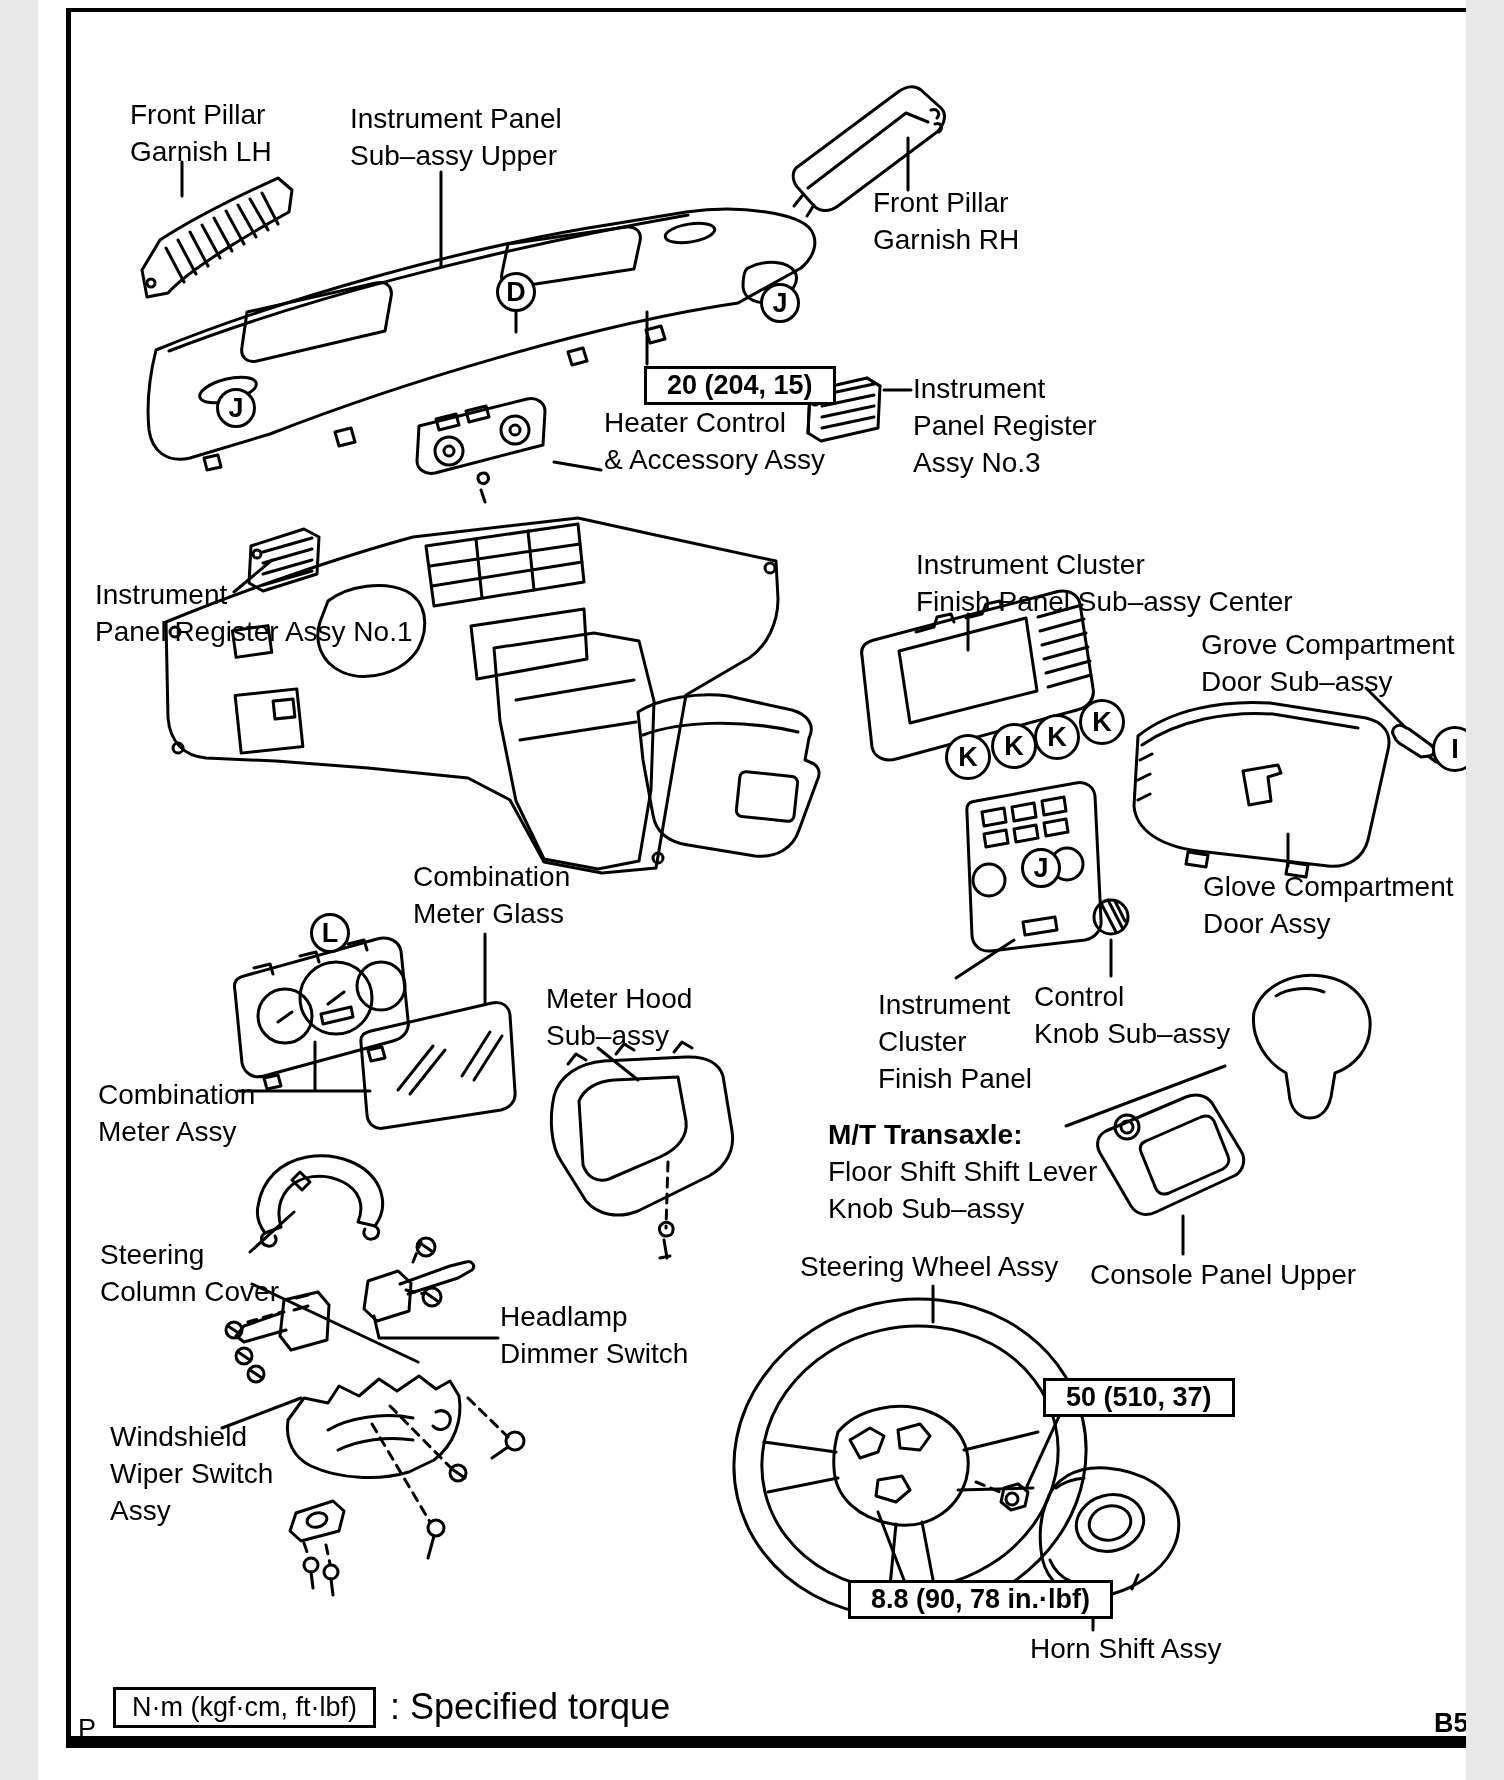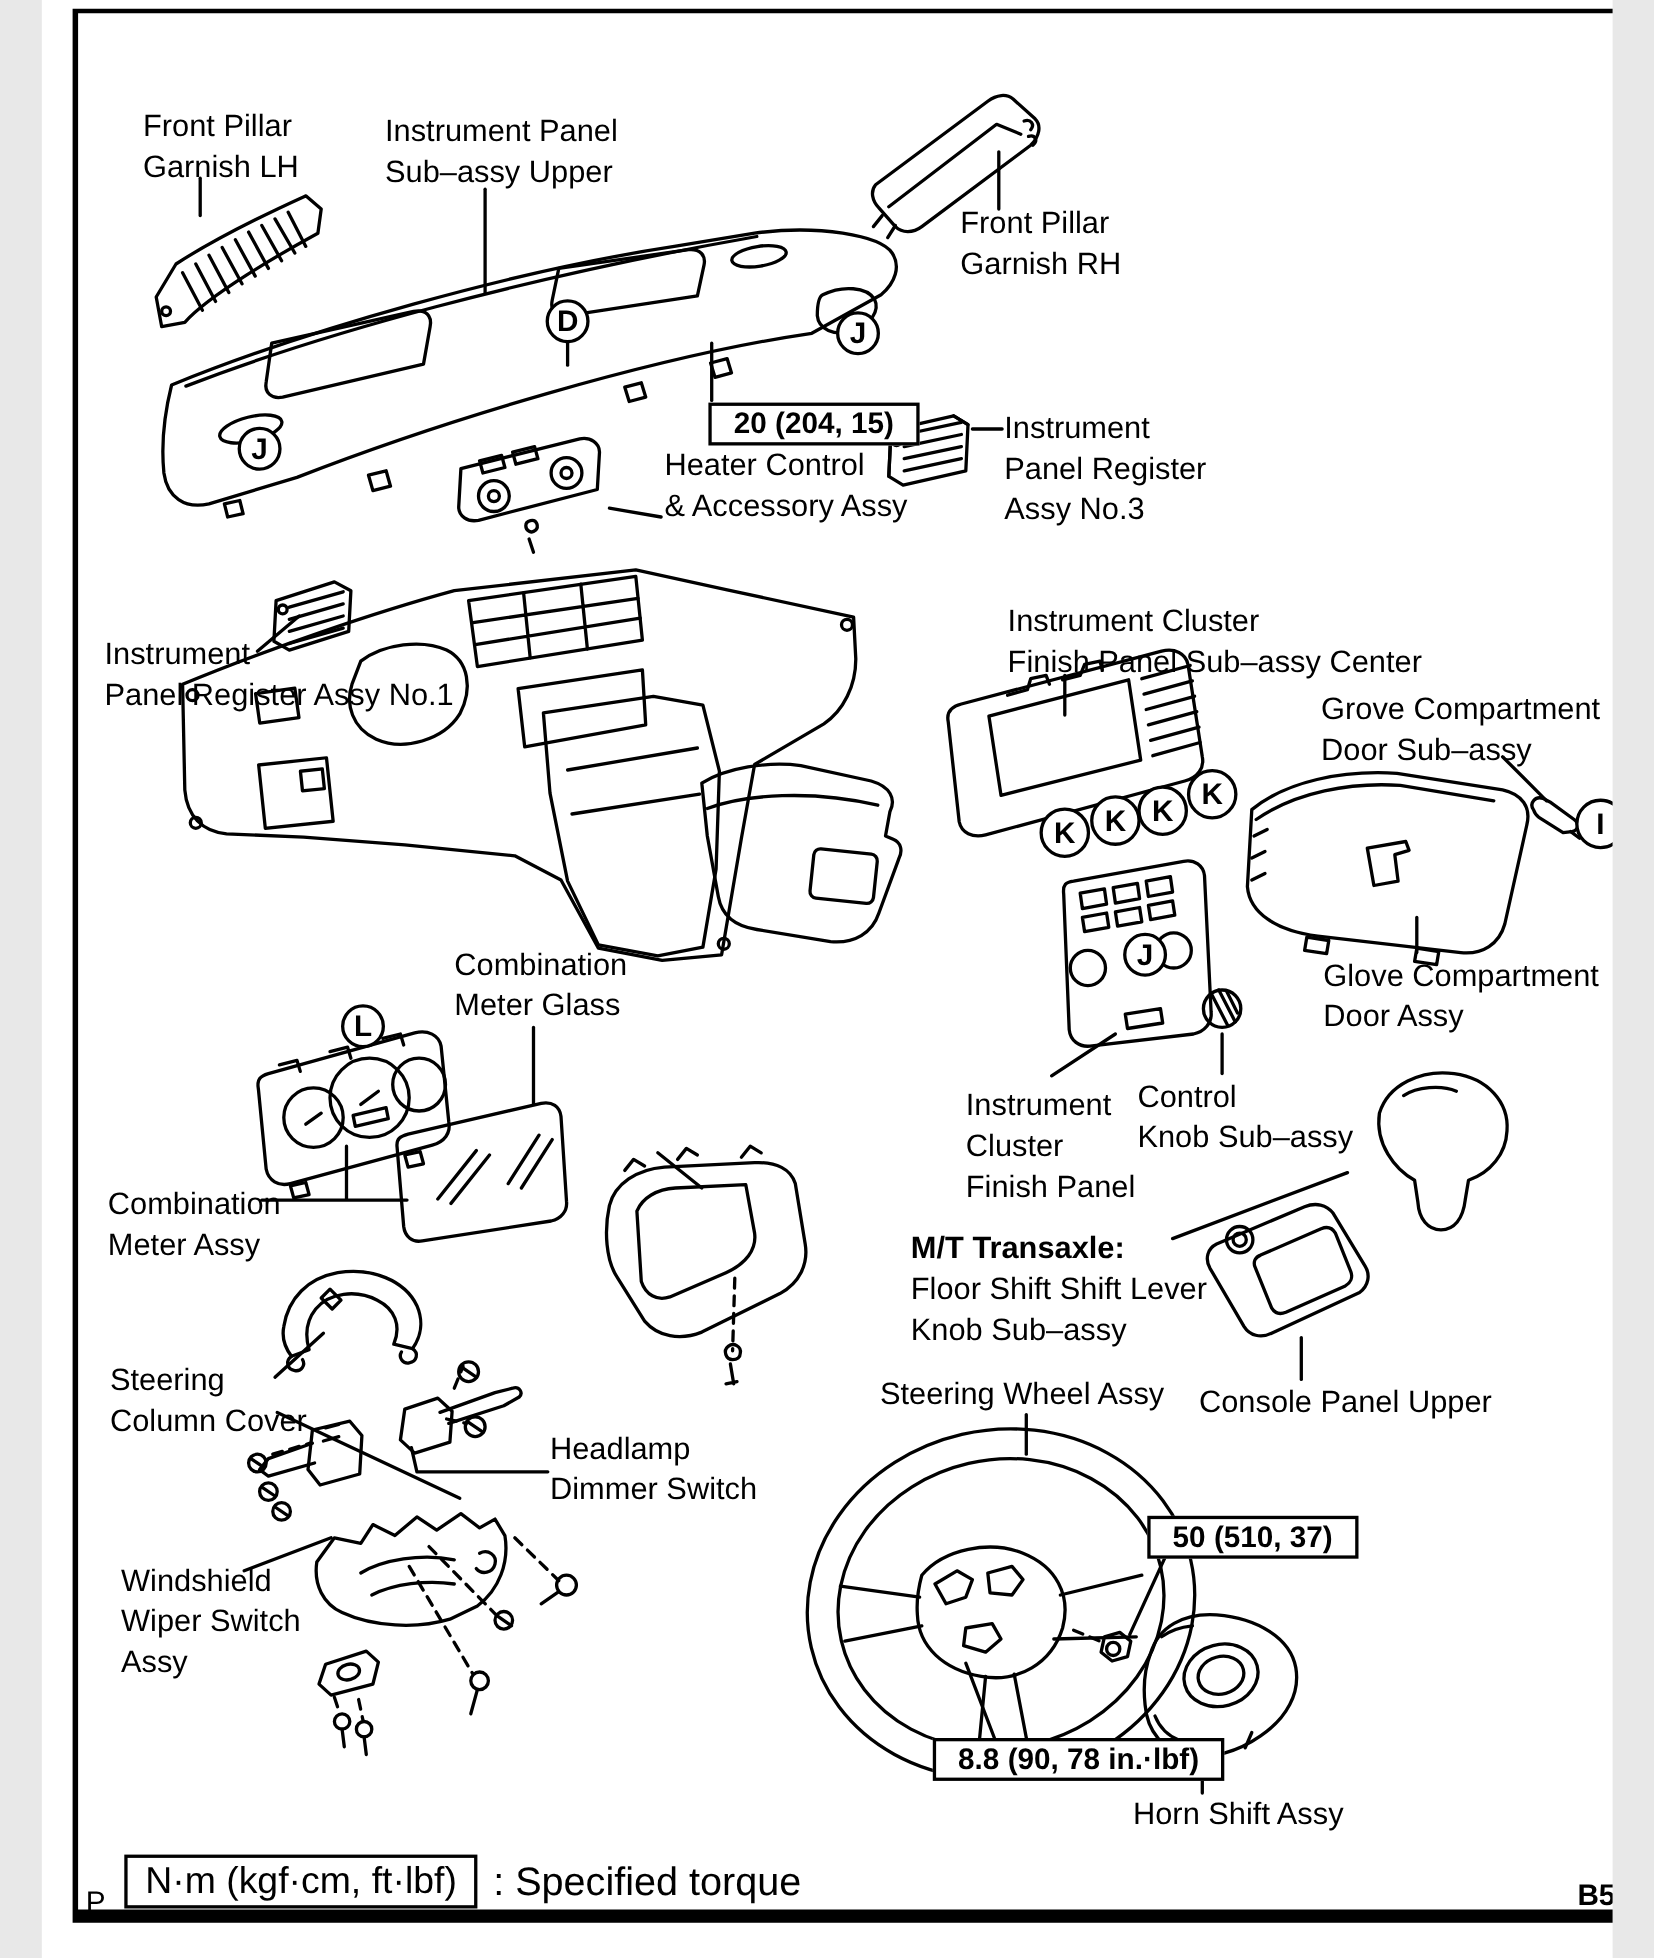--- a/index.html
+++ b/index.html
@@ -26,21 +26,21 @@
     position:absolute; border:3px solid #000; background:#fff;
     font-size:27px; font-weight:bold; padding:1px 20px; white-space:nowrap;
   }
   .callout {
     position:absolute; width:40px; height:40px; border:3px solid #000; border-radius:50%;
     background:#fff; display:flex; align-items:center; justify-content:center;
     font-size:27px; font-weight:bold; box-sizing:border-box;
   }
   .callout.k { width:46px; height:46px; }
   .legend { position:absolute; left:75px; top:1686px; display:flex; align-items:center; }
-  .legend-box { border:3px solid #000; font-size:34px; padding:2px 16px; white-space:nowrap; }
+  .legend-box { border:3px solid #000; font-size:27px; padding:2px 16px; white-space:nowrap; }
   .legend-text { font-size:36px; margin-left:14px; white-space:nowrap; }
   .page-code { position:absolute; left:1396px; top:1708px; font-size:27px; font-weight:bold; }
   .corner-letter { position:absolute; left:40px; top:1714px; font-size:27px; }
 </style>
 </head>
 <body>
 
 <div class="page">
   <div class="frame"></div>
 
@@ -342,20 +342,24 @@
   <div class="lbl" style="left:1165px;top:868px">
     <span class="ln">Glove Compartment</span>
     <span class="ln">Door Assy</span>
   </div>
 
   <div class="lbl" style="left:375px;top:858px">
     <span class="ln">Combination</span>
     <span class="ln">Meter Glass</span>
   </div>
 
+  <div class="lbl" style="left:508px;top:980px">
+    <span class="ln">Meter Hood</span>
+    <span class="ln">Sub–assy</span>
+  </div>
 
   <div class="lbl" style="left:840px;top:986px">
     <span class="ln">Instrument</span>
     <span class="ln">Cluster</span>
     <span class="ln">Finish Panel</span>
   </div>
 
   <div class="lbl" style="left:996px;top:978px">
     <span class="ln">Control</span>
     <span class="ln">Knob Sub–assy</span>

